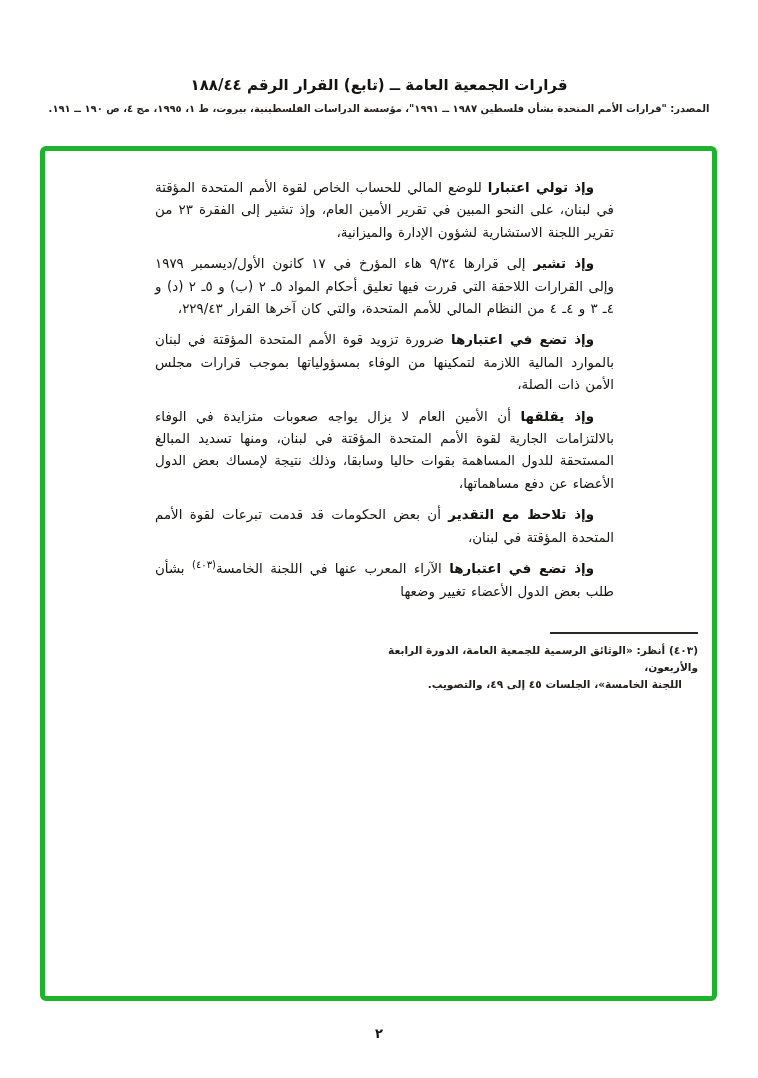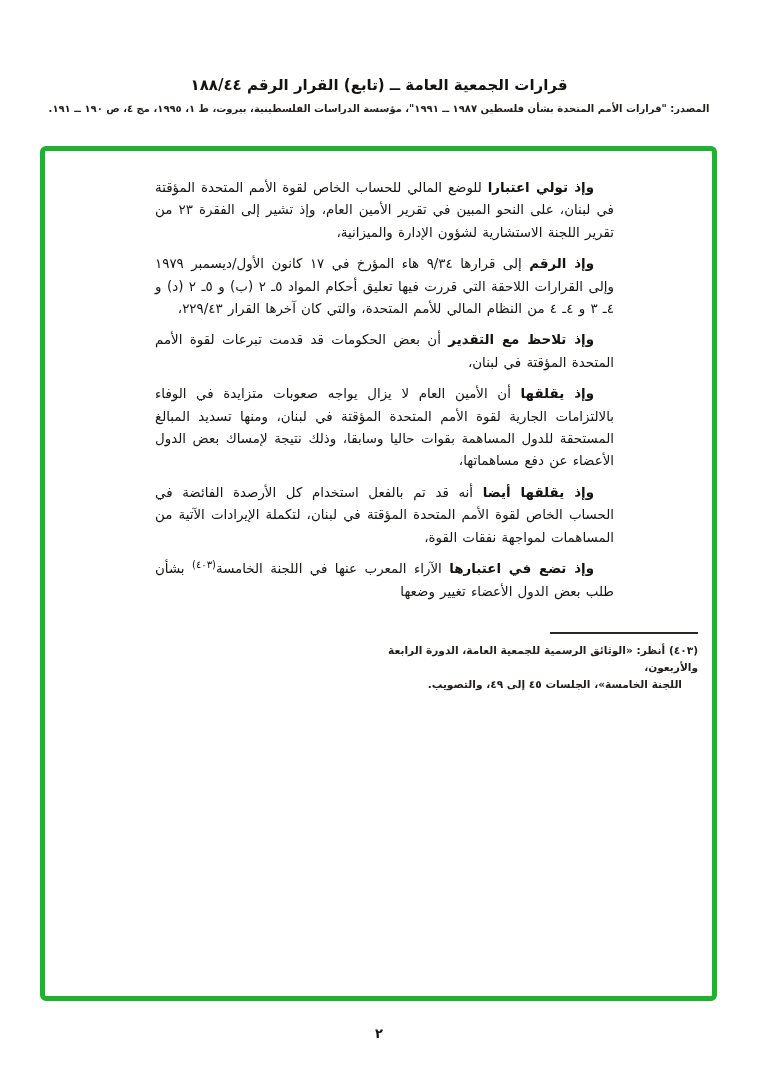--- a/index.html
+++ b/index.html
@@ -87,28 +87,28 @@
 <div id="page">
 
   <div class="doc-title">قرارات الجمعية العامة ــ (تابع) القرار الرقم ١٨٨/٤٤</div>
   <div class="doc-source">المصدر: "قرارات الأمم المتحدة بشأن فلسطين ١٩٨٧ ــ ١٩٩١"، مؤسسة الدراسات الفلسطينية، بيروت، ط ١، ١٩٩٥، مج ٤، ص ١٩٠ ــ ١٩١.</div>
 
   <div class="frame">
     <div class="content">
 
       <p><span class="lead">وإذ تولي اعتبارا</span><span> للوضع المالي للحساب الخاص لقوة الأمم المتحدة المؤقتة في لبنان، على النحو المبين في تقرير الأمين العام، وإذ تشير إلى الفقرة ٢٣ من تقرير اللجنة الاستشارية لشؤون الإدارة والميزانية،</span></p>
 
-      <p><span class="lead">وإذ الرقم</span><span> إلى قرارها ٩/٣٤ هاء المؤرخ في ١٧ كانون الأول/ديسمبر ١٩٧٩ وإلى القرارات اللاحقة التي قررت فيها تعليق أحكام المواد ٥ـ ٢ (ب) و ٥ـ ٢ (د) و ٤ـ ٣ و ٤ـ ٤ من النظام المالي للأمم المتحدة، والتي كان آخرها القرار ٢٢٩/٤٣،</span></p>
+      <p><span class="lead">وإذ تشير</span><span> إلى قرارها ٩/٣٤ هاء المؤرخ في ١٧ كانون الأول/ديسمبر ١٩٧٩ وإلى القرارات اللاحقة التي قررت فيها تعليق أحكام المواد ٥ـ ٢ (ب) و ٥ـ ٢ (د) و ٤ـ ٣ و ٤ـ ٤ من النظام المالي للأمم المتحدة، والتي كان آخرها القرار ٢٢٩/٤٣،</span></p>
 
+      <p><span class="lead">وإذ تضع في اعتبارها</span><span> ضرورة تزويد قوة الأمم المتحدة المؤقتة في لبنان بالموارد المالية اللازمة لتمكينها من الوفاء بمسؤولياتها بموجب قرارات مجلس الأمن ذات الصلة،</span></p>
+
+      <p><span class="lead">وإذ يقلقها</span><span> أن الأمين العام لا يزال يواجه صعوبات متزايدة في الوفاء بالالتزامات الجارية لقوة الأمم المتحدة المؤقتة في لبنان، ومنها تسديد المبالغ المستحقة للدول المساهمة بقوات حاليا وسابقا، وذلك نتيجة لإمساك بعض الدول الأعضاء عن دفع مساهماتها،</span></p>
 
       <p><span class="lead">وإذ تلاحظ مع التقدير</span><span> أن بعض الحكومات قد قدمت تبرعات لقوة الأمم المتحدة المؤقتة في لبنان،</span></p>
 
-      <p><span class="lead">وإذ يقلقها</span><span> أن الأمين العام لا يزال يواجه صعوبات متزايدة في الوفاء بالالتزامات الجارية لقوة الأمم المتحدة المؤقتة في لبنان، ومنها تسديد المبالغ المستحقة للدول المساهمة بقوات حاليا وسابقا، وذلك نتيجة لإمساك بعض الدول الأعضاء عن دفع مساهماتها،</span></p>
-
-      <p><span class="lead">وإذ يقلقها أيضا</span><span> أنه قد تم بالفعل استخدام كل الأرصدة الفائضة في الحساب الخاص لقوة الأمم المتحدة المؤقتة في لبنان، لتكملة الإيرادات الآتية من المساهمات لمواجهة نفقات القوة،</span></p>
 
 
       <p><span class="lead">وإذ تضع في اعتبارها</span><span> الآراء المعرب عنها في اللجنة الخامسة</span><span class="sup">(٤٠٣)</span><span> بشأن طلب بعض الدول الأعضاء تغيير وضعها</span></p>
 
     </div>
 
     <div class="footnote-area">
       <div class="fn-rule"></div>
       <div class="footnote">
         <div class="fn-line1">(٤٠٣) أنظر: «الوثائق الرسمية للجمعية العامة، الدورة الرابعة والأربعون،</div>

